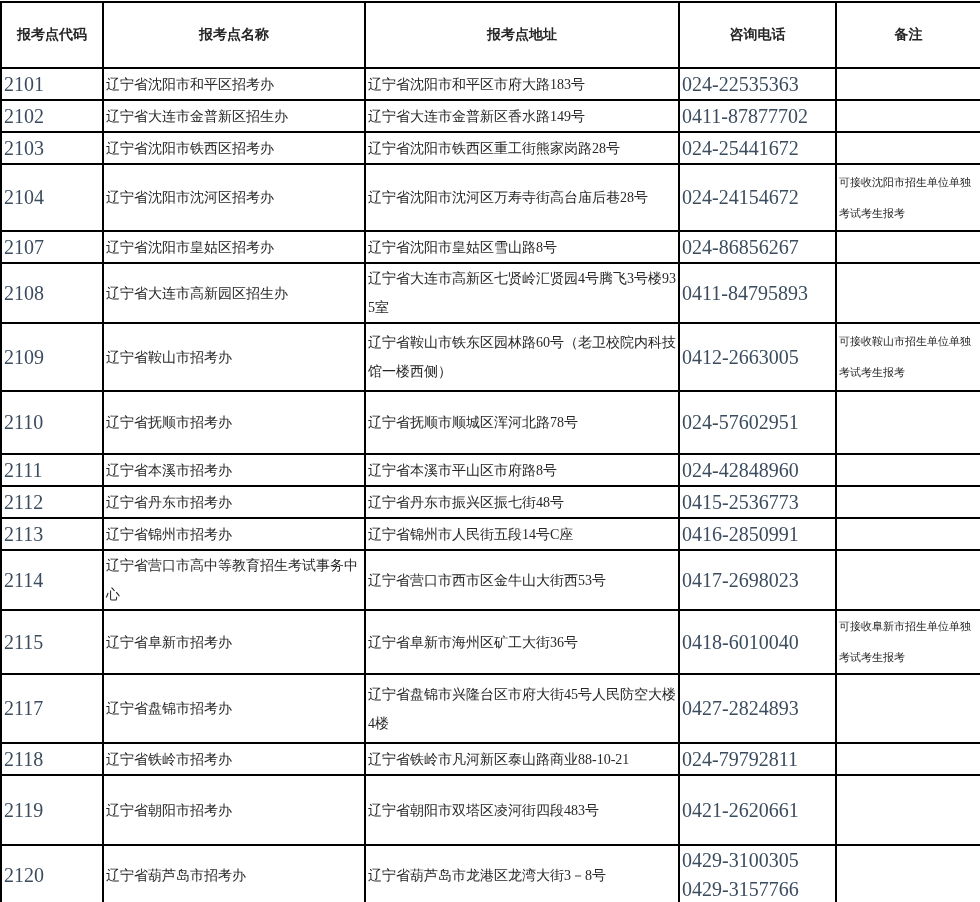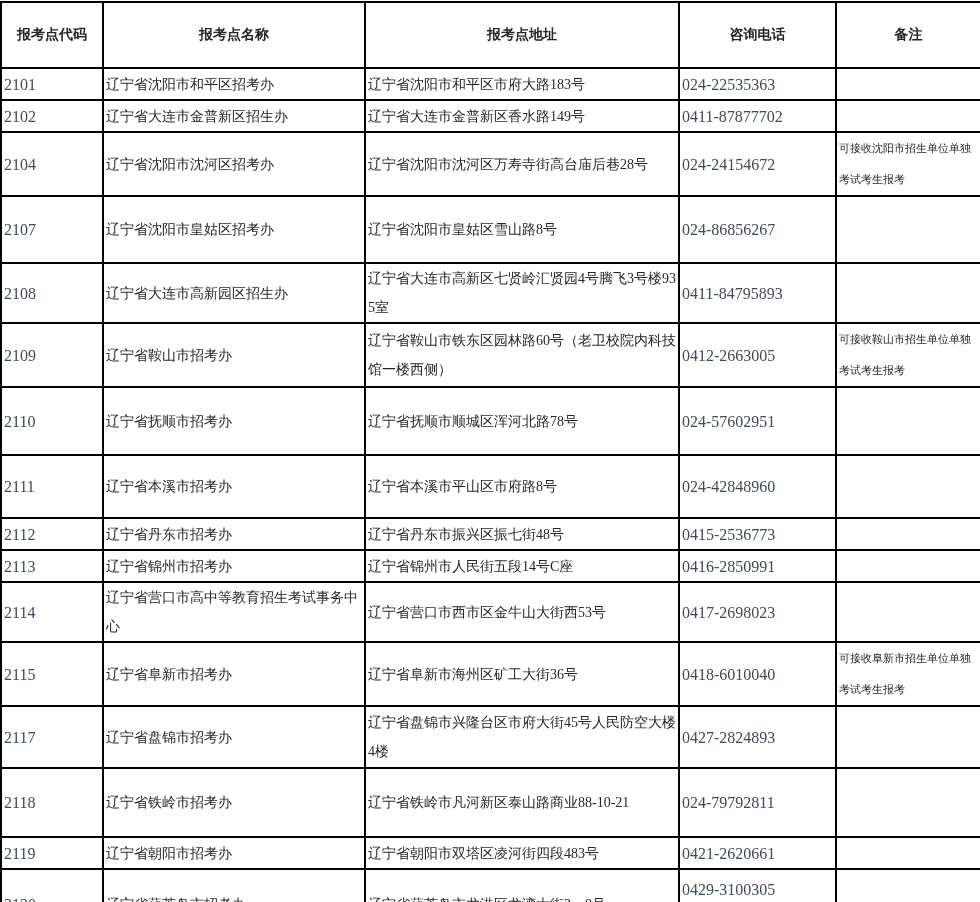--- a/index.html
+++ b/index.html
@@ -26,21 +26,21 @@
     font-size:14px;font-weight:bold;color:var(--cjk);
     text-align:center;height:40px;padding:12px 2px;
     font-family:"Liberation Sans","DejaVu Sans",sans-serif;
   }
   td{
     font-size:14px;color:var(--cjk);
     line-height:29px;padding:0 2px;
     text-align:left;word-break:break-all;
   }
   td.num{
-    font-size:16px;color:var(--num);
+    font-size:20px;color:var(--num);
     font-family:"Liberation Serif","DejaVu Serif",serif;
     letter-spacing:0;
   }
   td.phone{white-space:pre-line;}
   td.remark{font-size:11px;line-height:31px;}
   thead tr{height:42px;}
   #rows tr{height:32px;}
   #rows tr:nth-child(4){height:67px;}
   #rows tr:nth-child(7){height:68px;}
   #rows tr:nth-child(8){height:63px;}
@@ -80,20 +80,27 @@
     <td class="remark"></td>
   </tr>
         <tr>
     <td class="num">2102</td>
     <td>辽宁省大连市金普新区招生办</td>
     <td>辽宁省大连市金普新区香水路149号</td>
     <td class="num phone">0411-87877702</td>
     <td class="remark"></td>
   </tr>
         <tr>
+    <td class="num">2103</td>
+    <td>辽宁省沈阳市铁西区招考办</td>
+    <td>辽宁省沈阳市铁西区重工街熊家岗路28号</td>
+    <td class="num phone">024-25441672</td>
+    <td class="remark"></td>
+  </tr>
+        <tr>
     <td class="num">2104</td>
     <td>辽宁省沈阳市沈河区招考办</td>
     <td>辽宁省沈阳市沈河区万寿寺街高台庙后巷28号</td>
     <td class="num phone">024-24154672</td>
     <td class="remark">可接收沈阳市招生单位单独考试考生报考</td>
   </tr>
         <tr>
     <td class="num">2107</td>
     <td>辽宁省沈阳市皇姑区招考办</td>
     <td>辽宁省沈阳市皇姑区雪山路8号</td>

